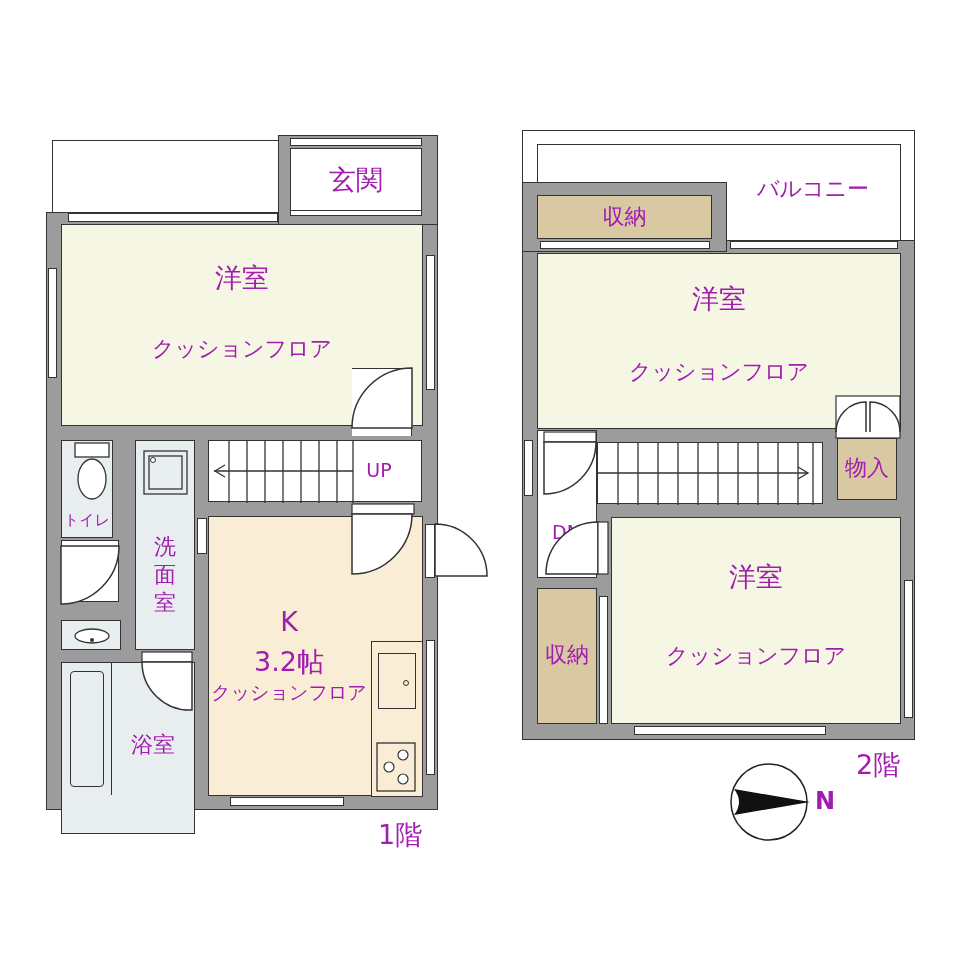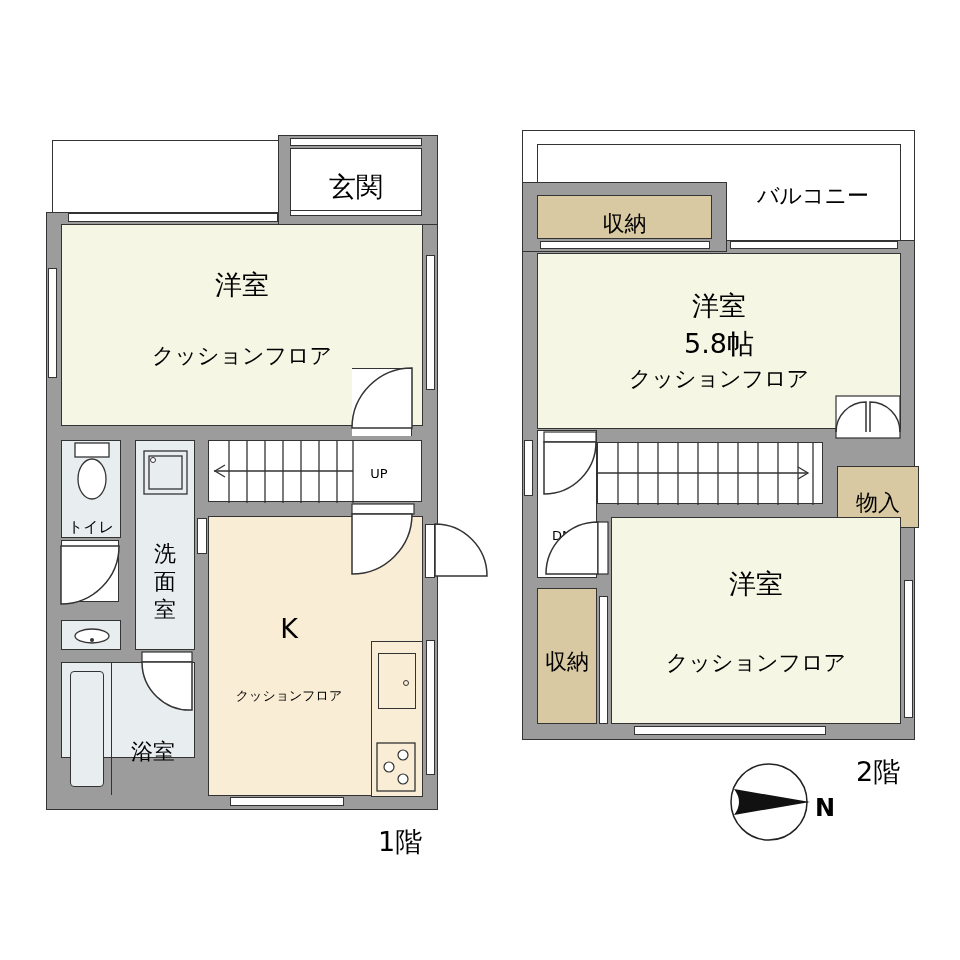--- a/index.html
+++ b/index.html
@@ -1,24 +1,24 @@
 <!DOCTYPE html>
 <html><head>
 <meta charset="utf-8">
 <style>
   html, body { margin:0; padding:0; background:#ffffff; }
   body { width:960px; height:960px; position:relative; overflow:hidden;
          font-family: "DejaVu Sans", "Liberation Sans", sans-serif; color:#222; }
   .abs { position:absolute; box-sizing:border-box; }
   .wall { background:#9c9c9c; border:1.5px solid #333; }
   .room { border:1.5px solid #333; }
-  .lbl { position:absolute; text-align:center; line-height:1.25; color:#000000; white-space:nowrap;margin-top:7px; }
+  .lbl { position:absolute; text-align:center; line-height:1.25; color:#a21caf; white-space:nowrap; }
   .big { font-size:27px; }
   .mid { font-size:22px; }
-  .sm { font-size:13px; }
+  .sm { font-size:19px; }
   .win { position:absolute; background:#fff; border:1.2px solid #333; box-sizing:border-box; }
   svg { position:absolute; overflow:visible; }
 </style>
 </head>
 <body>
 
 <div>
 
   <div class="abs room" style="left:52px;top:140px;width:228px;height:74px;background:#fff;"></div>
 
@@ -55,21 +55,21 @@
           <line x1="110" y1="0" x2="110" y2="62"></line>
         <line x1="128" y1="0" x2="128" y2="62"></line>
           <line x1="144" y1="0" x2="144" y2="62"></line>
         <line x1="5" y1="30" x2="144" y2="30"></line>
         <polyline points="16,24 6,30 16,36" fill="none"></polyline>
       </g>
     </svg>
     <div class="lbl sm" style="left:140px;top:18px;width:60px;">UP</div>
   </div>
 
-  <div class="abs room" style="left:61px;top:440px;width:60px;height:98px;background:#e8eeef;">
+  <div class="abs room" style="left:61px;top:440px;width:52px;height:98px;background:#e8eeef;">
     <svg width="60" height="70" style="left:0;top:0;">
       <rect x="13" y="2" width="34" height="14" fill="#fff" stroke="#333" stroke-width="1.3"></rect>
       <ellipse cx="30" cy="38" rx="14" ry="20" fill="#fff" stroke="#333" stroke-width="1.3"></ellipse>
     </svg>
     <div class="lbl" style="left:0;right:0;top:70px;font-size:15px;">トイレ</div>
   </div>
 
   <div class="abs" style="left:61px;top:540px;width:58px;height:62px;background:#fff;border:1.2px solid #333;"></div>
   <svg width="58" height="58" style="left:61px;top:546px;">
     <path d="M0 0 L58 0 A58 58 0 0 1 0 58 Z" fill="#fff" stroke="#333" stroke-width="1.5"></path>
@@ -90,33 +90,34 @@
     </svg>
     <div class="lbl mid" style="left:0;right:0;top:92px;line-height:28px;">
       <div>洗</div>
       <div>面</div>
       <div>室</div>
     </div>
   </div>
 
   <div class="win" style="left:197px;top:518px;width:10px;height:36px;"></div>
 
-  <div class="abs room" style="left:61px;top:662px;width:134px;height:96px;background:#e8eeef;">
+  <div class="abs room" style="left:61px;top:662px;width:134px;height:172px;background:#e8eeef;">
     <div class="abs" style="left:0;top:0;width:50px;height:132px;border-right:1.3px solid #333;"></div>
     <div class="abs" style="left:8px;top:8px;width:34px;height:116px;border:1.3px solid #333;border-radius:4px;background:#e8eeef;"></div>
     <div class="lbl mid" style="left:50px;right:0;top:68px;">浴室</div>
   </div>
 
   <svg width="50" height="54" style="left:142px;top:652px;">
     <rect x="0" y="0" width="50" height="10" fill="#fff" stroke="#333" stroke-width="1.2"></rect>
     <path d="M0 10 L50 10 L50 58 A48 48 0 0 1 0 10 Z" fill="#fff" stroke="#333" stroke-width="1.5"></path>
   </svg>
 
   <div class="abs room" style="left:208px;top:516px;width:215px;height:280px;background:#f9edd6;">
     <div class="lbl big" style="left:0;width:160px;top:88px;">K</div>
+    <div class="lbl big" style="left:0;width:160px;top:128px;">3.2帖</div>
     <div class="lbl sm" style="left:0;width:160px;top:164px;">クッションフロア</div>
 
     <div class="abs" style="left:162px;top:124px;width:52px;height:156px;border:1.3px solid #333;background:#f9edd6;"></div>
     <div class="abs" style="left:169px;top:136px;width:38px;height:56px;border:1.3px solid #333;">
       <div class="abs" style="left:24px;top:26px;width:6px;height:6px;border:1.2px solid #333;border-radius:50%;"></div>
     </div>
     <svg width="40" height="50" style="left:168px;top:226px;">
       <rect x="0" y="0" width="38" height="48" fill="#f9edd6" stroke="#333" stroke-width="1.3"></rect>
       <circle cx="26" cy="12" r="5" fill="#fff" stroke="#333" stroke-width="1.2"></circle>
       <circle cx="12" cy="24" r="5" fill="#fff" stroke="#333" stroke-width="1.2"></circle>
@@ -150,31 +151,30 @@
   <div class="abs wall" style="left:522px;top:182px;width:205px;height:70px;"></div>
 
   <div class="abs room" style="left:537px;top:195px;width:175px;height:44px;background:#d9c9a3;">
     <div class="lbl mid" style="left:0;right:0;top:7px;">収納</div>
   </div>
   <div class="win" style="left:540px;top:241px;width:170px;height:8px;"></div>
   <div class="win" style="left:730px;top:241px;width:168px;height:8px;"></div>
 
   <div class="abs room" style="left:537px;top:253px;width:364px;height:176px;background:#f5f6e3;">
     <div class="lbl big" style="left:0;right:0;top:28px;">洋室</div>
-    <div class="lbl big" style="left:0;right:0;top:66px;">5.8帖</div>
     <div class="lbl mid" style="left:0;right:0;top:104px;">クッションフロア</div>
   </div>
 
   <svg width="64" height="42" style="left:836px;top:396px;">
     <rect x="0" y="0" width="64" height="42" fill="#fff" stroke="#333" stroke-width="1.2"></rect>
     <path d="M0 36 A30 30 0 0 1 30 6 L30 36" fill="none" stroke="#333" stroke-width="1.5"></path>
     <path d="M64 36 A30 30 0 0 0 34 6 L34 36" fill="none" stroke="#333" stroke-width="1.5"></path>
   </svg>
 
-  <div class="abs room" style="left:837px;top:466px;width:82px;height:62px;background:#d9c9a3;">
+  <div class="abs room" style="left:837px;top:438px;width:60px;height:62px;background:#d9c9a3;">
     <div class="lbl mid" style="left:0;right:0;top:15px;">物入</div>
   </div>
 
   <div class="abs room" style="left:537px;top:430px;width:60px;height:148px;background:#fff;"></div>
   <div class="abs room" style="left:597px;top:442px;width:226px;height:62px;background:#fff;">
     <svg width="226" height="62" style="left:0;top:0;">
       <g stroke="#333" stroke-width="1.3">
         <line x1="20" y1="0" x2="20" y2="62"></line>
           <line x1="40" y1="0" x2="40" y2="62"></line>
         <line x1="60" y1="0" x2="60" y2="62"></line>

